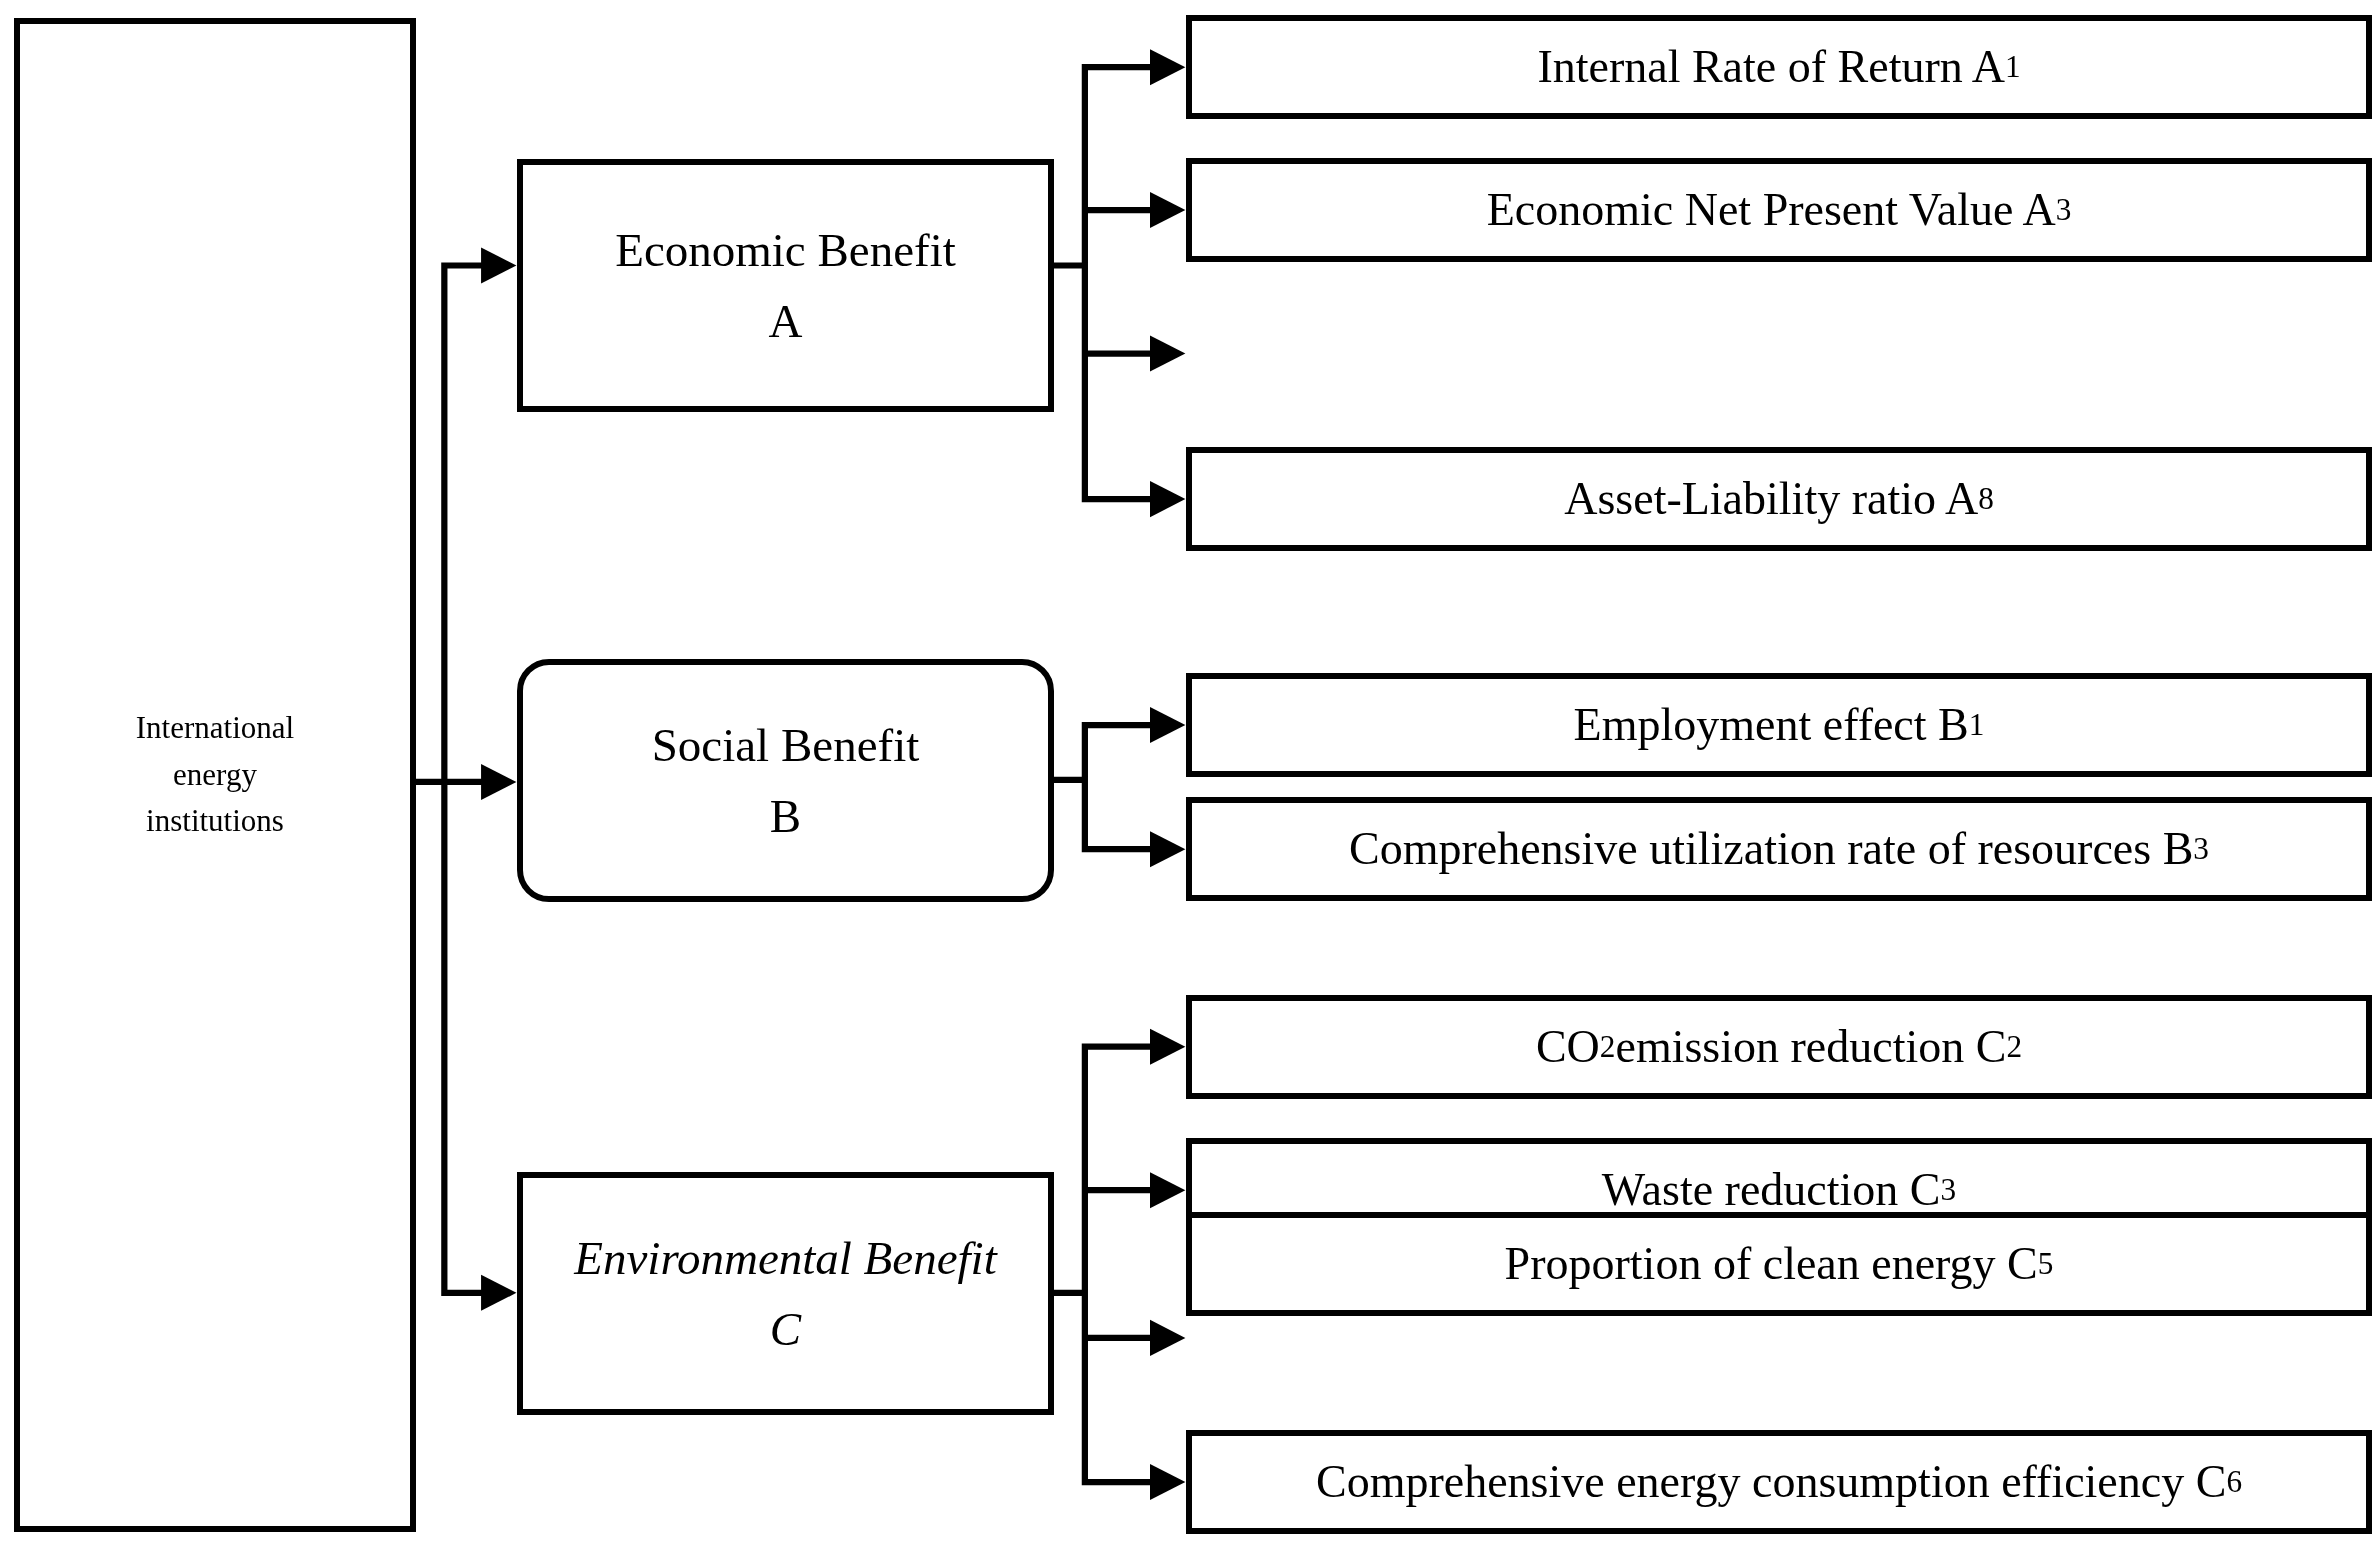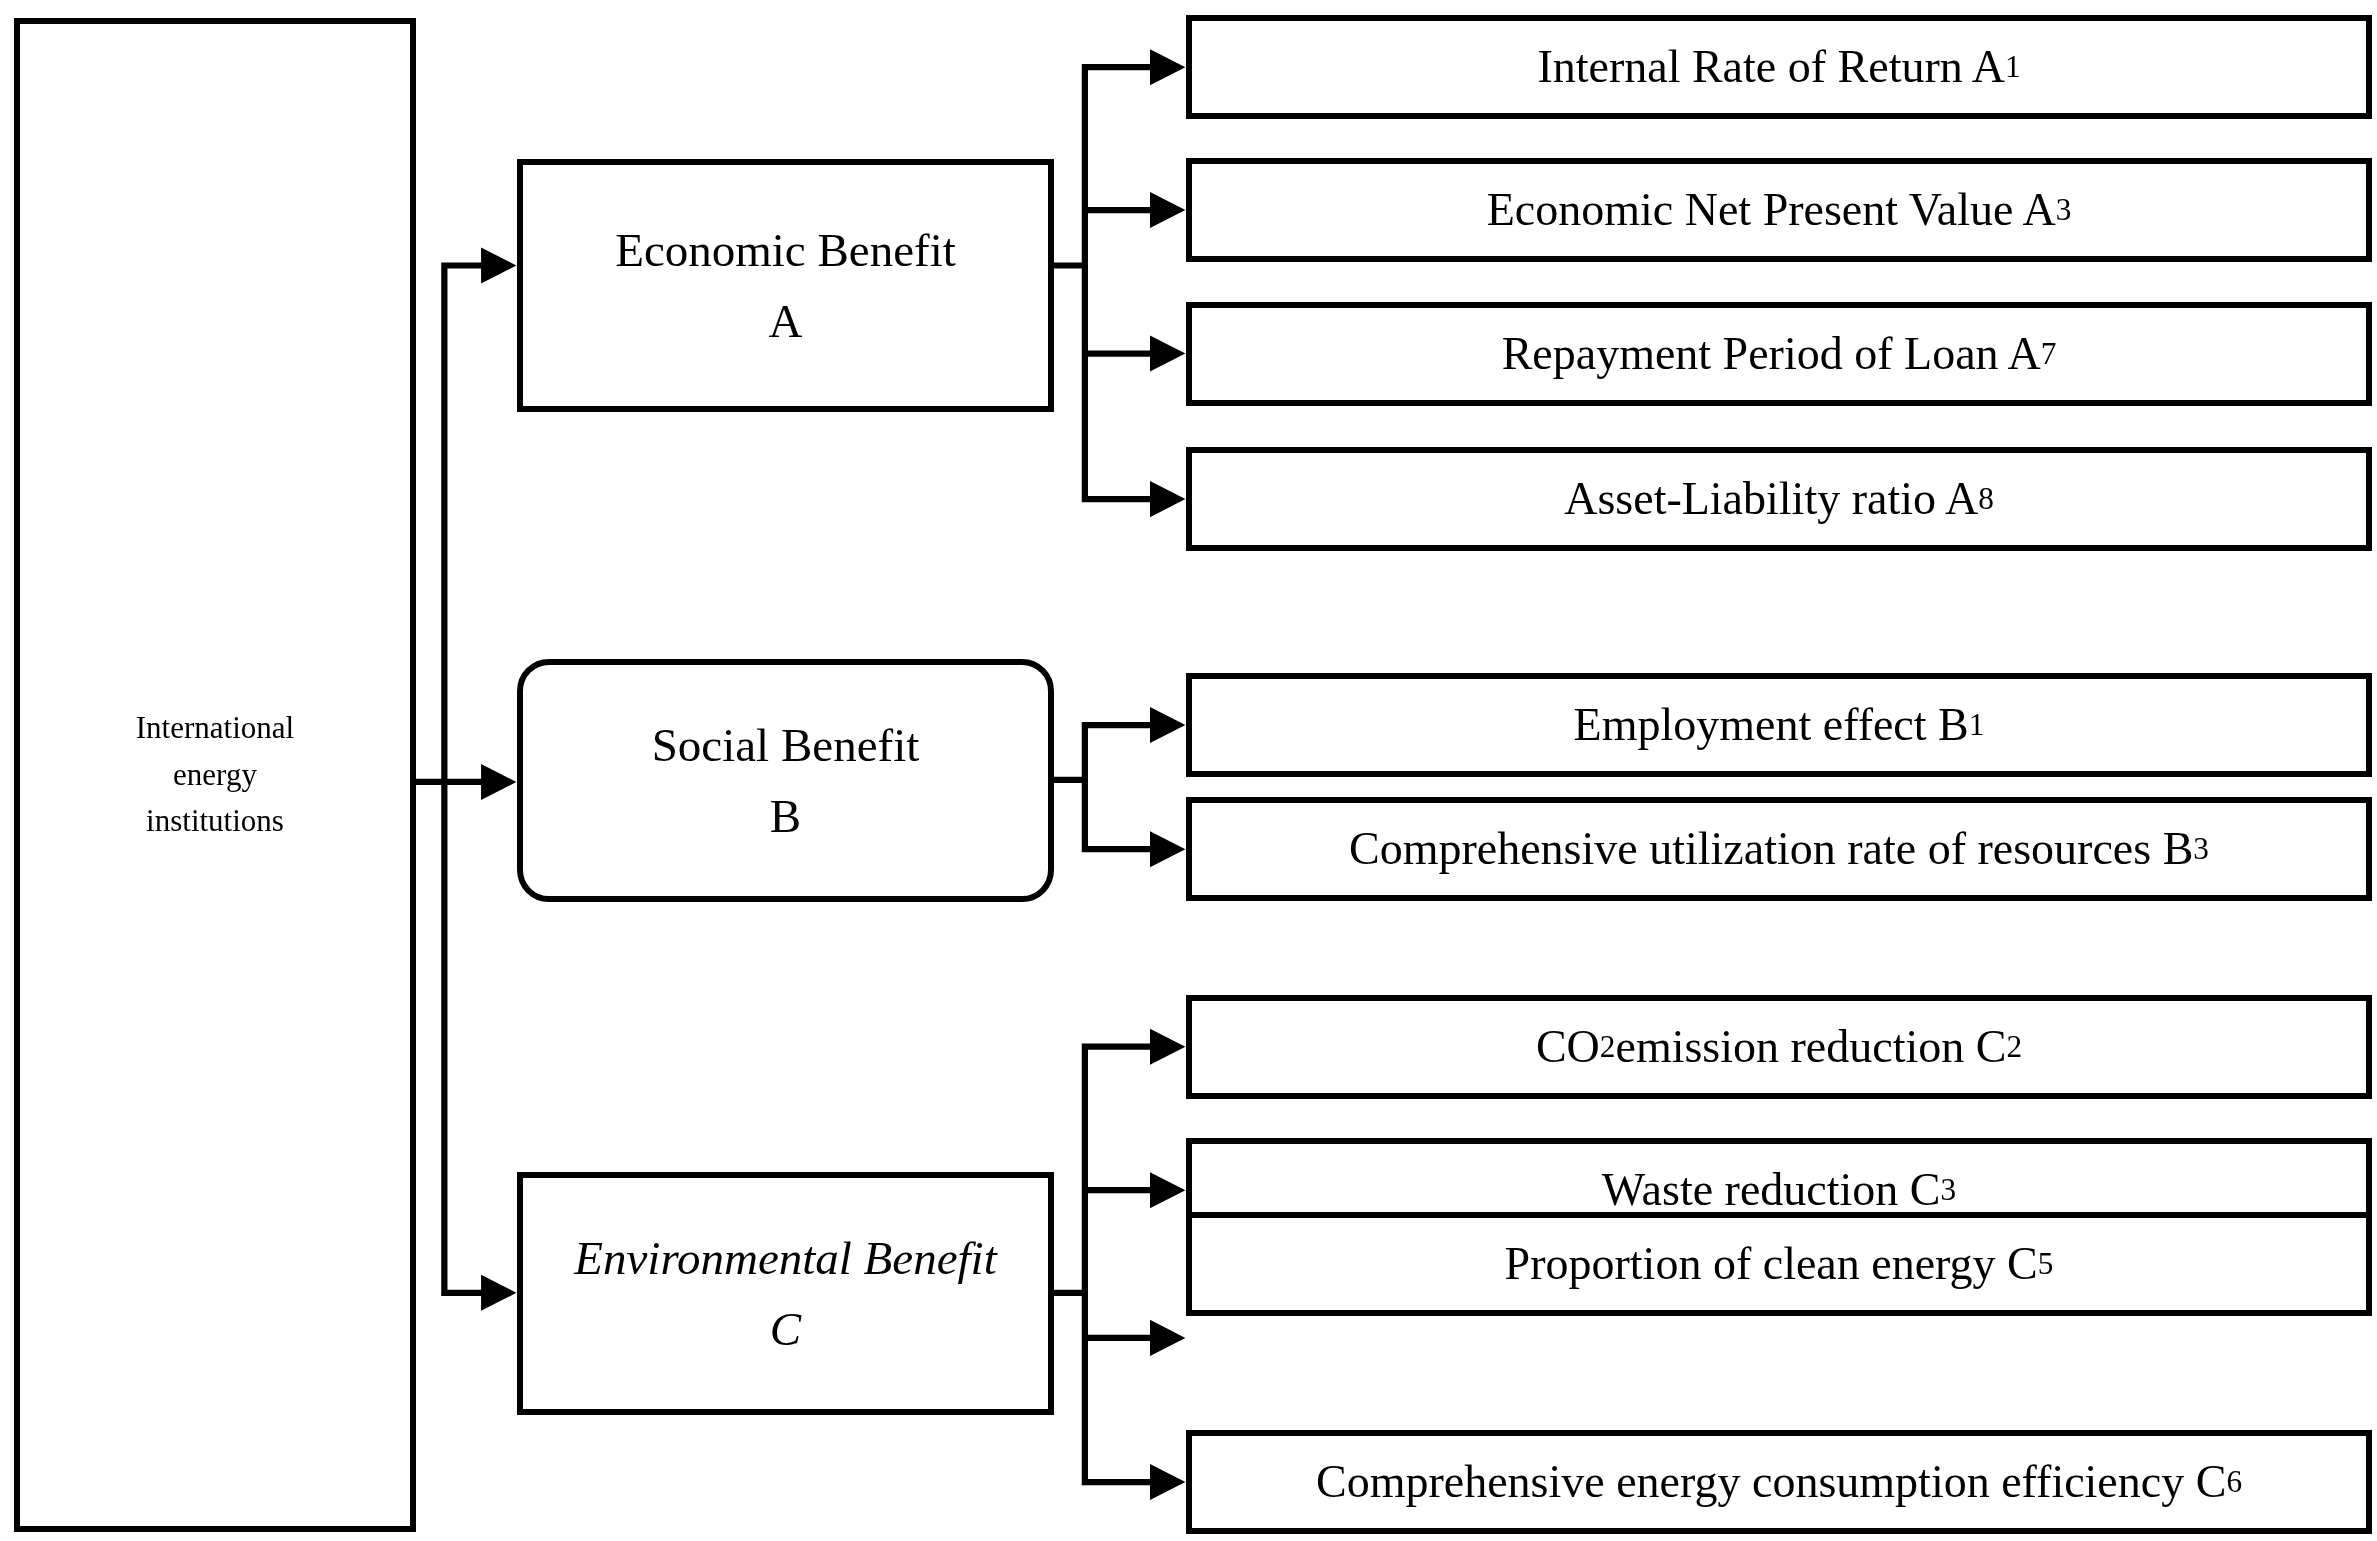--- a/index.html
+++ b/index.html
@@ -115,21 +115,20 @@
     <span>Social Benefit</span>
     <span>B</span>
   </div>
   <div class="box category-box cat-c">
     <span>Environmental Benefit</span>
     <span>C</span>
   </div>
 
   <div class="box leaf-box" style="top:15.3px">Internal Rate of Return A<sub>1</sub></div>
   <div class="box leaf-box" style="top:158px">Economic Net Present Value A<sub>3</sub></div>
-  <div class="box leaf-box" style="top:302px">Repayment Period of Loan A<sub>7</sub></div>
   <div class="box leaf-box" style="top:447px">Asset-Liability ratio A<sub>8</sub></div>
 
   <div class="box leaf-box" style="top:673px">Employment effect B<sub>1</sub></div>
   <div class="box leaf-box" style="top:797px">Comprehensive utilization rate of resources B<sub>3</sub></div>
 
   <div class="box leaf-box" style="top:995px">CO<sub>2</sub> emission reduction C<sub>2</sub></div>
   <div class="box leaf-box" style="top:1138px">Waste reduction C<sub>3</sub></div>
   <div class="box leaf-box" style="top:1212px">Proportion of clean energy C<sub>5</sub></div>
   <div class="box leaf-box" style="top:1430px">Comprehensive energy consumption efficiency C<sub>6</sub></div>
 

